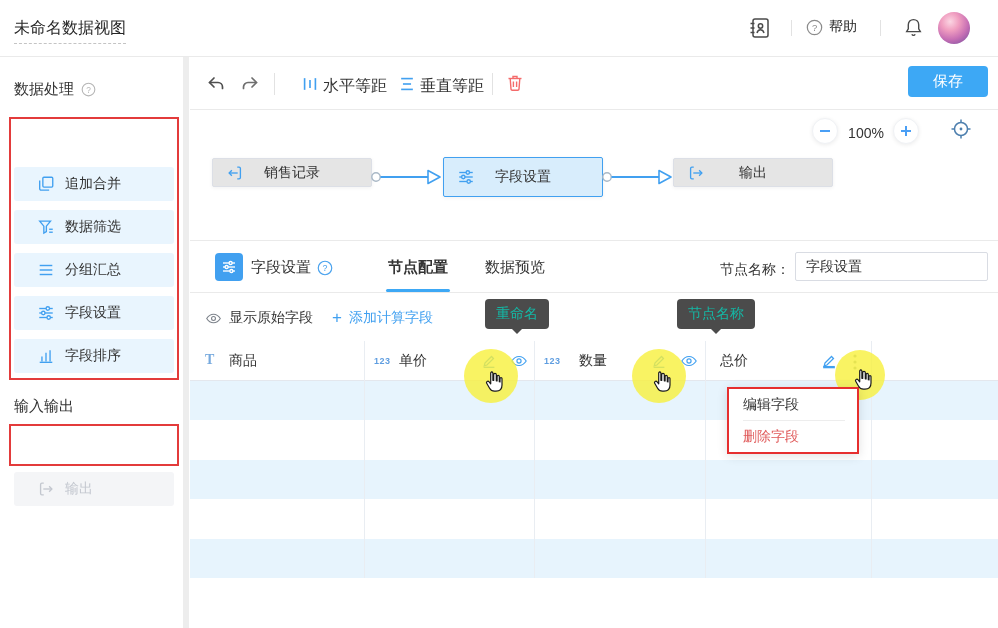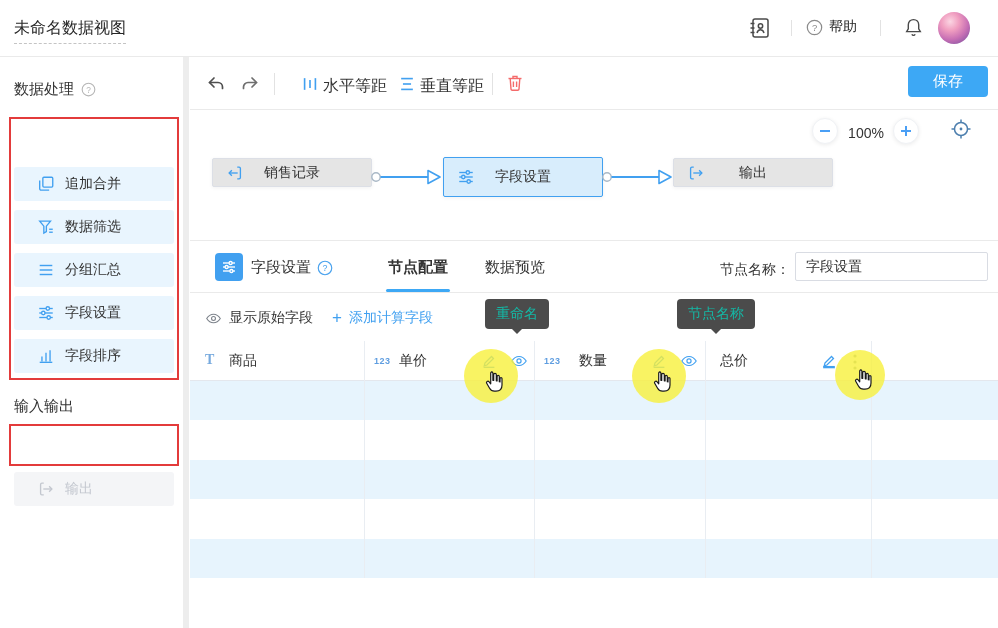--- a/index.html
+++ b/index.html
@@ -451,14 +451,19 @@
   <svg class="cursor" style="left:482px;top:369px;" width="24" height="24" viewBox="0 0 24 24">
     <path d="M9.5 2.8c.8 0 1.4.6 1.4 1.4v7.1l.8.1V5.6c0-.7.6-1.3 1.3-1.3s1.3.6 1.3 1.3v6.2l.8.1V7.4c0-.6.5-1.1 1.1-1.1s1.1.5 1.1 1.1v5.3l.7.1V9.6c0-.6.5-1 1-1s1 .4 1 1V16c0 3.8-2.4 6.2-6 6.2h-1.6c-2.3 0-3.7-1-4.8-2.9l-2.9-5c-.4-.7-.2-1.5.5-1.9.6-.4 1.4-.2 1.9.4l1.6 2V4.2c0-.8.6-1.4 1.4-1.4z" fill="#fff" stroke="#1a1a1a" stroke-width="1.2" stroke-linejoin="round"></path>
   </svg>
   <svg class="cursor" style="left:650px;top:369px;" width="24" height="24" viewBox="0 0 24 24">
     <path d="M9.5 2.8c.8 0 1.4.6 1.4 1.4v7.1l.8.1V5.6c0-.7.6-1.3 1.3-1.3s1.3.6 1.3 1.3v6.2l.8.1V7.4c0-.6.5-1.1 1.1-1.1s1.1.5 1.1 1.1v5.3l.7.1V9.6c0-.6.5-1 1-1s1 .4 1 1V16c0 3.8-2.4 6.2-6 6.2h-1.6c-2.3 0-3.7-1-4.8-2.9l-2.9-5c-.4-.7-.2-1.5.5-1.9.6-.4 1.4-.2 1.9.4l1.6 2V4.2c0-.8.6-1.4 1.4-1.4z" fill="#fff" stroke="#1a1a1a" stroke-width="1.2" stroke-linejoin="round"></path>
   </svg>
   <svg class="cursor" style="left:851px;top:367px;" width="24" height="24" viewBox="0 0 24 24">
     <path d="M9.5 2.8c.8 0 1.4.6 1.4 1.4v7.1l.8.1V5.6c0-.7.6-1.3 1.3-1.3s1.3.6 1.3 1.3v6.2l.8.1V7.4c0-.6.5-1.1 1.1-1.1s1.1.5 1.1 1.1v5.3l.7.1V9.6c0-.6.5-1 1-1s1 .4 1 1V16c0 3.8-2.4 6.2-6 6.2h-1.6c-2.3 0-3.7-1-4.8-2.9l-2.9-5c-.4-.7-.2-1.5.5-1.9.6-.4 1.4-.2 1.9.4l1.6 2V4.2c0-.8.6-1.4 1.4-1.4z" fill="#fff" stroke="#1a1a1a" stroke-width="1.2" stroke-linejoin="round"></path>
   </svg>
 
+  <div class="ctx-menu">
+    <div class="ctx-item">编辑字段</div>
+    <div class="ctx-div"></div>
+    <div class="ctx-item danger">删除字段</div>
+  </div>
 
 </div>
 
 </body></html>

